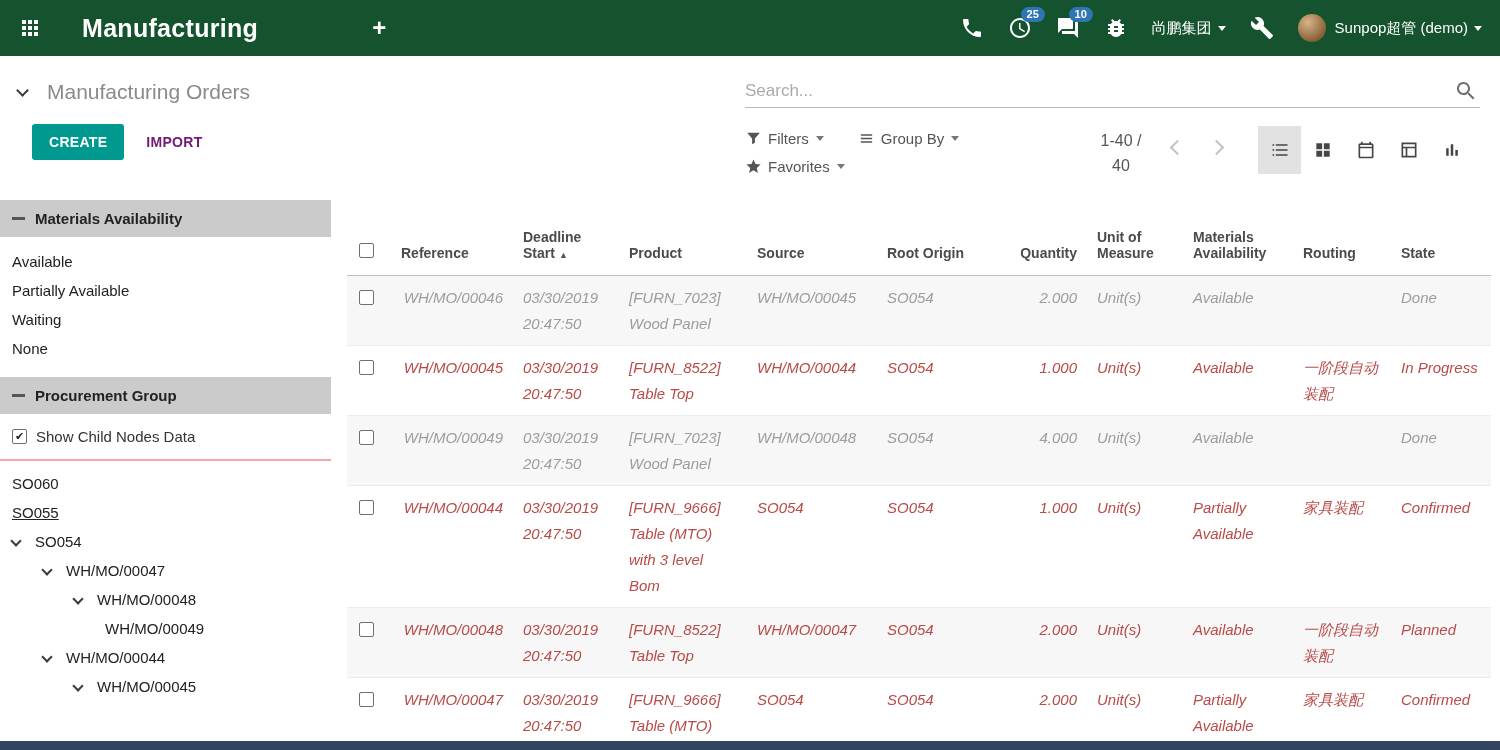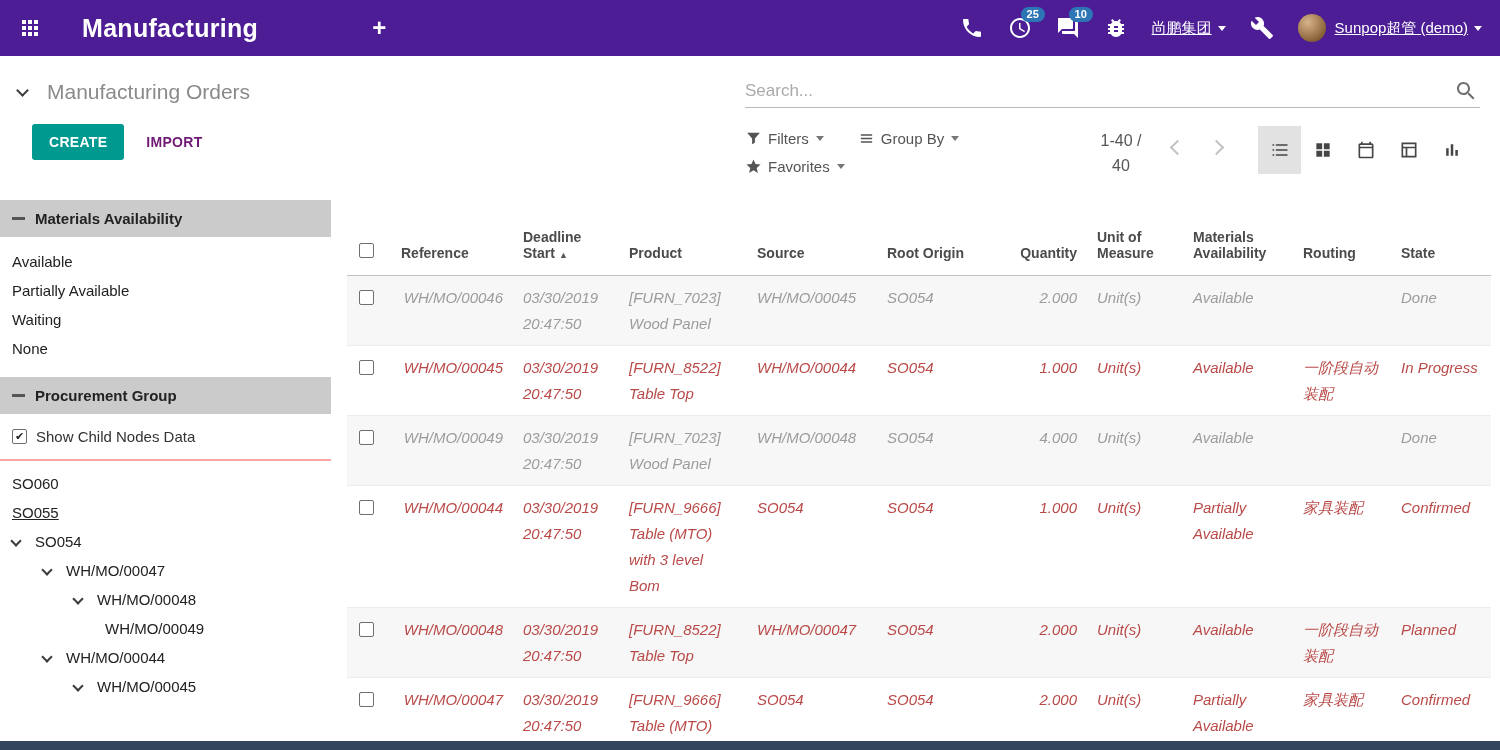--- a/index.html
+++ b/index.html
@@ -1,28 +1,28 @@
 <!DOCTYPE html>
 <html><head>
 <meta charset="utf-8">
 <style>
   * { margin:0; padding:0; box-sizing:border-box; }
   html,body { width:1500px; height:750px; overflow:hidden; }
   body { position:relative; background:#fff; font-family:"Liberation Sans","DejaVu Sans",sans-serif; color:#333; }
 
   
-  .navbar { position:absolute; top:0; left:0; right:0; height:56px; background:#4c1d95; display:flex; align-items:center; padding:0 18px; color:#fff; }
+  .navbar { position:absolute; top:0; left:0; right:0; height:56px; background:#14532d; display:flex; align-items:center; padding:0 18px; color:#fff; }
   .navbar .ic { width:24px; height:24px; fill:#fff; display:block; }
   .apps-btn { margin-right:40px; cursor:pointer; }
   .app-title { font-size:25px; font-weight:bold; letter-spacing:.3px; margin-right:70px; white-space:nowrap; }
   .nav-menus { display:flex; align-items:center; gap:44px; font-size:15px; }
   .nav-item { display:flex; align-items:center; cursor:pointer; white-space:nowrap; }
   .caret { display:inline-block; width:0; height:0; border-left:4px solid transparent; border-right:4px solid transparent; border-top:5px solid currentColor; margin-left:6px; }
   .nav-plus { font-size:24px; font-weight:bold; margin-left:44px; cursor:pointer; line-height:1; }
-  .nav-right { margin-left:auto; display:flex; align-items:center; gap:24px; font-size:15px;text-decoration:underline; }
+  .nav-right { margin-left:auto; display:flex; align-items:center; gap:24px; font-size:15px; }
   .icon-wrap { position:relative; display:flex; align-items:center; cursor:pointer; }
   .badge { position:absolute; top:-9px; left:13px; background:#2e75b6; color:#fff; font-size:11px; font-weight:bold; border-radius:9px; padding:1px 6px; line-height:13px; }
   .avatar { width:28px; height:28px; border-radius:50%; background:radial-gradient(circle at 35% 30%, #d8b48a, #8a6238 70%, #4f3820); margin-right:9px; flex:none; }
   .user-item, .company-item { display:flex; align-items:center; cursor:pointer; white-space:nowrap; }
 
   
   .cp { position:absolute; top:62px; left:0; right:0; height:138px; background:#fff; }
   .breadcrumb-row { position:absolute; left:18px; top:18px; display:flex; align-items:center; }
   .bc-chev { display:inline-block; width:9px; height:9px; border-right:2px solid #3c3c3c; border-bottom:2px solid #3c3c3c; transform:rotate(45deg); margin-right:20px; margin-top:-4px; }
   .bc-title { font-size:21px; color:#8a8a8a; }

